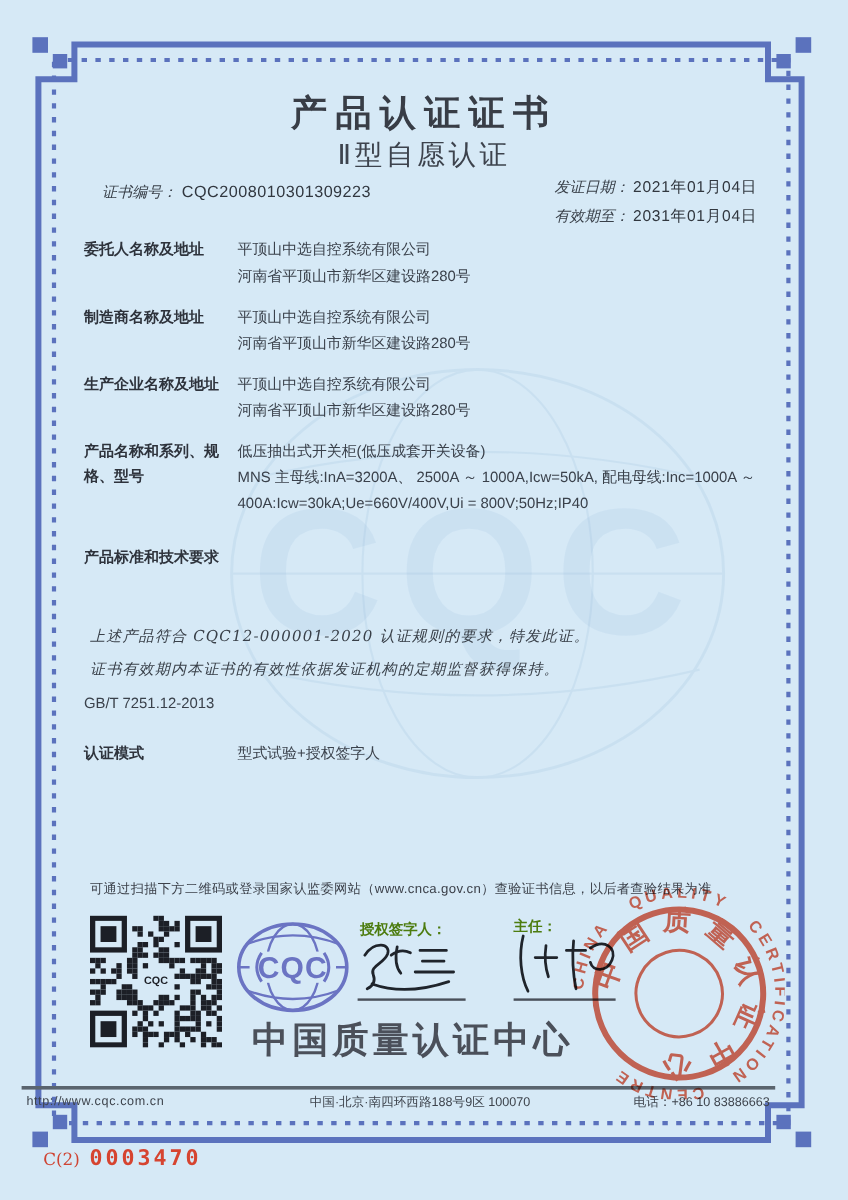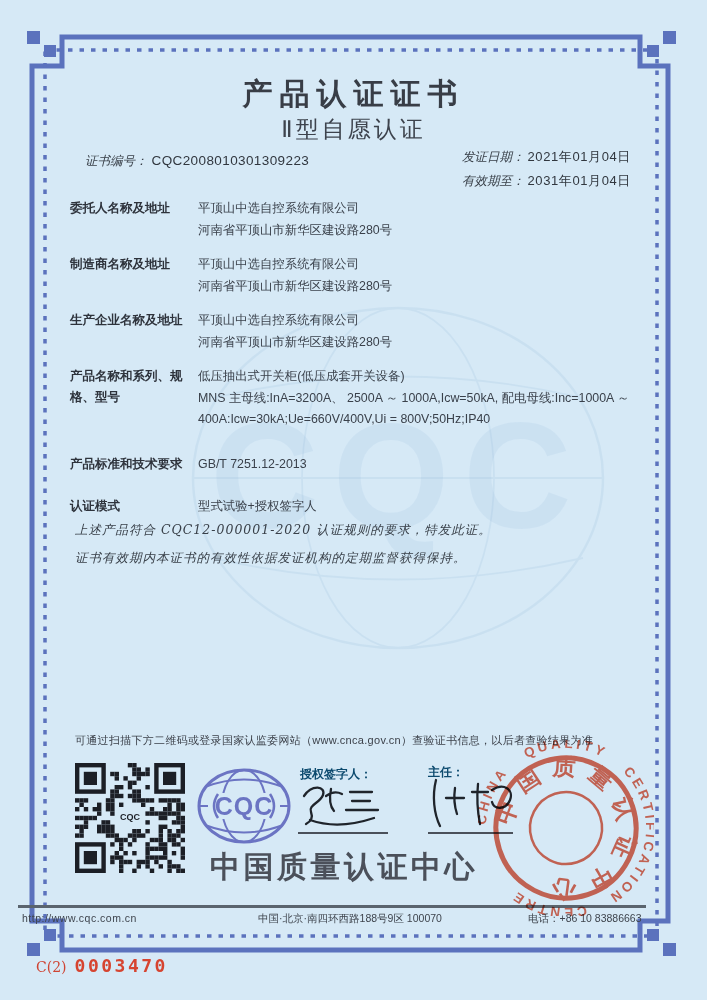--- a/index.html
+++ b/index.html
@@ -23,28 +23,28 @@
   .date-row .val{font-size:13px;color:#31373f;letter-spacing:.6px;margin-left:3px;}
 
   
   .fields{top:198px;left:70px;width:572px;}
   .frow{display:flex;margin-bottom:13px;}
   .frow .lbl{width:122px;flex:0 0 122px;font-size:12.5px;font-weight:bold;
     color:#2e333c;line-height:21px;padding-right:6px;}
   .frow .vals{flex:1;}
   .frow .vals div{font-size:12.4px;line-height:21.5px;color:#3a414b;white-space:nowrap;}
   .gap-lg{margin-bottom:23px;}
-  .gap-xl{margin-bottom:21px;}
+  .gap-xl{margin-bottom:21px;flex-direction:column;}
 
   .statements{top:516px;left:75px;width:560px;}
   .statements div{line-height:28px;letter-spacing:1px;}
 
   
   .qr-note{top:733px;left:75px;font-size:11px;color:#3c414a;letter-spacing:.3px;}
-  .sig-label{font-size:12px;font-weight:bold;color:#0c4a6e;}
+  .sig-label{font-size:12px;font-weight:bold;color:#4d7c0f;}
   .sig-line{height:1.5px;background:#4a505a;}
   .org-name{top:847px;left:210px;font-size:30px;font-weight:600;
     letter-spacing:3.5px;color:#4b505a;}
 
   
   .seal{top:740px;left:478px;opacity:.88;mix-blend-mode:multiply;}
   .seal-latin{font-family:"Liberation Sans",sans-serif;font-size:13.5px;font-weight:600;
     letter-spacing:3.2px;word-spacing:16px;fill:#e2563e;}
   .seal-cn{font-family:"Liberation Sans",sans-serif;font-size:23px;font-weight:bold;
     letter-spacing:11px;fill:#e2563e;}

